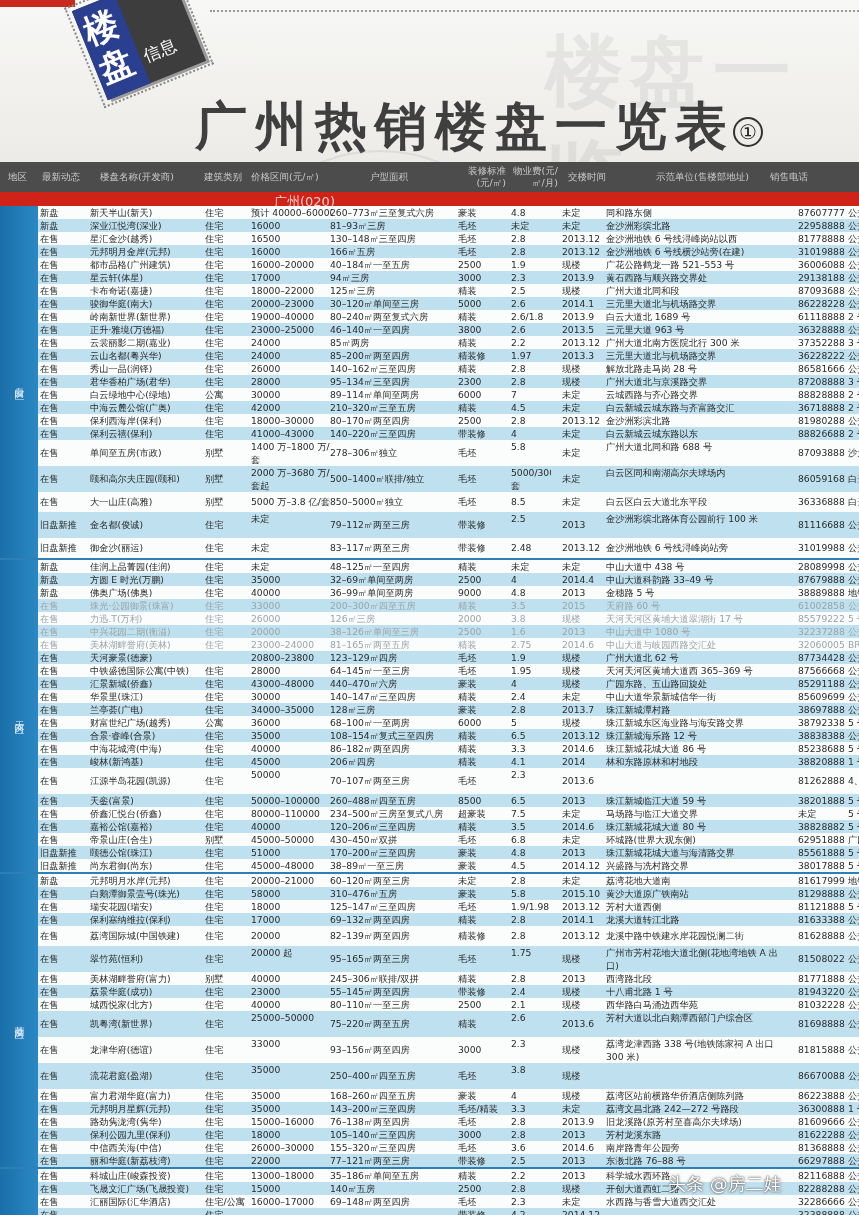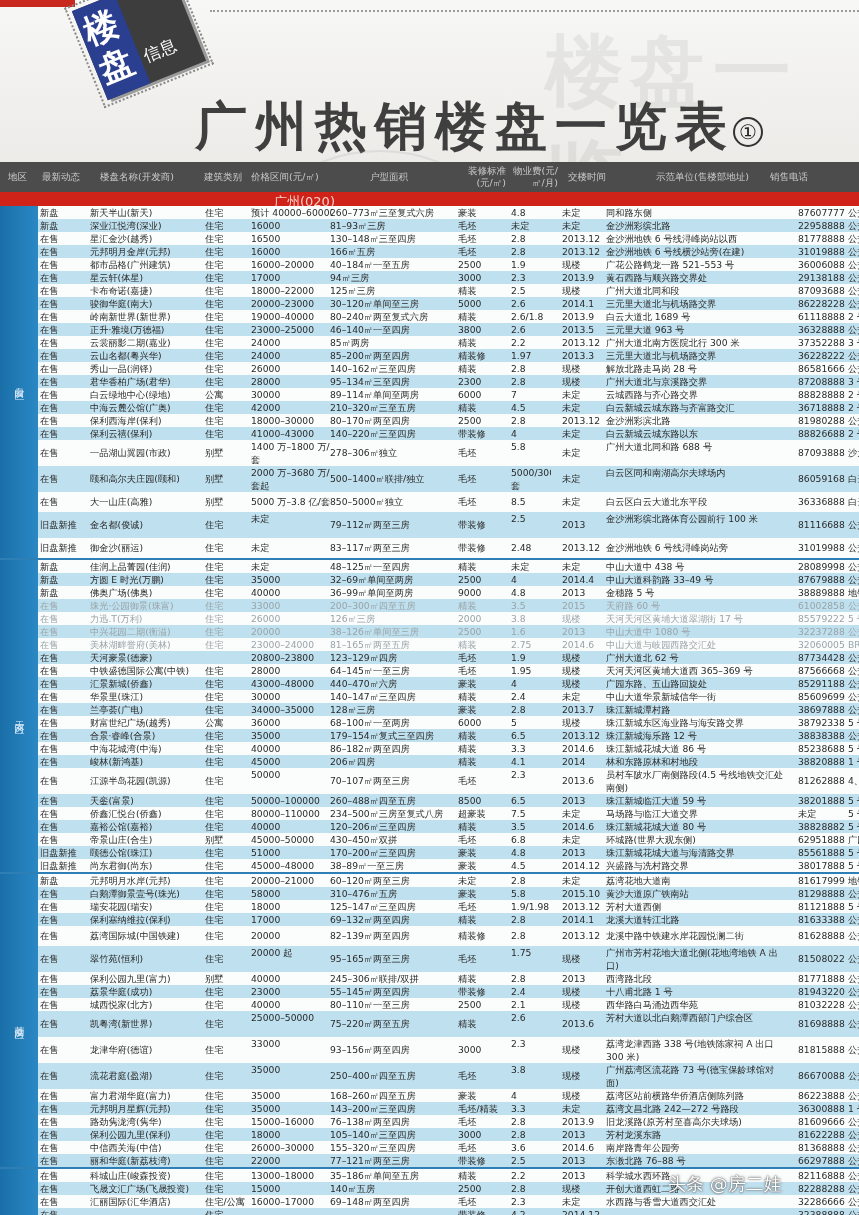--- a/index.html
+++ b/index.html
@@ -330,21 +330,21 @@
           <span class="c c5">140–220㎡三至四房</span>
           <span class="c c6">带装修</span>
           <span class="c c7">4</span>
           <span class="c c8">未定</span>
           <span class="c c9">白云新城云城东路以东</span>
           <span class="c c10">88826688</span>
           <span class="c c11">2 号线萧岗</span>
         </div>
         <div class="row h2">
           <span class="c c1">在售</span>
-          <span class="c c2">一品湖山翼园(市政)</span>
+          <span class="c c2">单间至五房(市政)</span>
           <span class="c c3">别墅</span>
           <span class="c c4 wrap">1400 万–1800 万/套</span>
           <span class="c c5">278–306㎡独立</span>
           <span class="c c6">毛坯</span>
           <span class="c c7 wrap">5.8</span>
           <span class="c c8">未定</span>
           <span class="c c9 wrap">广州大道北同和路 688 号</span>
           <span class="c c10">87093888</span>
           <span class="c c11">沙太中路</span>
         </div>
@@ -573,21 +573,21 @@
           <span class="c c8">现楼</span>
           <span class="c c9">珠江新城东区海业路与海安路交界</span>
           <span class="c c10">38792338</span>
           <span class="c c11">5 号线潭村</span>
         </div>
         <div class="row">
           <span class="c c1">在售</span>
           <span class="c c2">合景·睿峰(合景)</span>
           <span class="c c3">住宅</span>
           <span class="c c4">35000</span>
-          <span class="c c5">179–154㎡复式三至四房</span>
+          <span class="c c5">108–154㎡复式三至四房</span>
           <span class="c c6">精装</span>
           <span class="c c7">6.5</span>
           <span class="c c8">2013.12</span>
           <span class="c c9">珠江新城海乐路 12 号</span>
           <span class="c c10">38838388</span>
           <span class="c c11">公交石牌</span>
         </div>
         <div class="row">
           <span class="c c1">在售</span>
           <span class="c c2">中海花城湾(中海)</span>
@@ -616,21 +616,20 @@
         </div>
         <div class="row h2">
           <span class="c c1">在售</span>
           <span class="c c2">江源半岛花园(凯源)</span>
           <span class="c c3">住宅</span>
           <span class="c c4 wrap">50000</span>
           <span class="c c5">70–107㎡两至三房</span>
           <span class="c c6">毛坯</span>
           <span class="c c7 wrap">2.3</span>
           <span class="c c8">2013.6</span>
-          <span class="c c9 wrap">员村车陂水厂南侧路段(4.5 号线地铁交汇处南侧)</span>
           <span class="c c10">81262888</span>
           <span class="c c11">4、5 号线</span>
         </div>
         <div class="row">
           <span class="c c1">在售</span>
           <span class="c c2">天銮(富景)</span>
           <span class="c c3">住宅</span>
           <span class="c c4">50000–100000</span>
           <span class="c c5">260–488㎡四至五房</span>
           <span class="c c6">8500</span>
@@ -784,21 +783,21 @@
           <span class="c c5">95–165㎡两至三房</span>
           <span class="c c6">毛坯</span>
           <span class="c c7 wrap">1.75</span>
           <span class="c c8">现楼</span>
           <span class="c c9 wrap">广州市芳村花地大道北侧(花地湾地铁 A 出口)</span>
           <span class="c c10">81508022</span>
           <span class="c c11">公交翠竹</span>
         </div>
         <div class="row">
           <span class="c c1">在售</span>
-          <span class="c c2">保利公园九里(富力)</span>
+          <span class="c c2">美林湖畔誉府(富力)</span>
           <span class="c c3">别墅</span>
           <span class="c c4">40000</span>
           <span class="c c5">245–306㎡联排/双拼</span>
           <span class="c c6">精装</span>
           <span class="c c7">2.8</span>
           <span class="c c8">2013</span>
           <span class="c c9">西湾路北段</span>
           <span class="c c10">81771888</span>
           <span class="c c11">公交铸钢</span>
         </div>
@@ -856,21 +855,20 @@
         </div>
         <div class="row h2">
           <span class="c c1">在售</span>
           <span class="c c2">流花君庭(盈湖)</span>
           <span class="c c3">住宅</span>
           <span class="c c4 wrap">35000</span>
           <span class="c c5">250–400㎡四至五房</span>
           <span class="c c6">毛坯</span>
           <span class="c c7 wrap">3.8</span>
           <span class="c c8">现楼</span>
-          <span class="c c9 wrap">广州荔湾区流花路 73 号(德宝保龄球馆对面)</span>
           <span class="c c10">86670088</span>
           <span class="c c11">公交流花</span>
         </div>
         <div class="row">
           <span class="c c1">在售</span>
           <span class="c c2">富力君湖华庭(富力)</span>
           <span class="c c3">住宅</span>
           <span class="c c4">35000</span>
           <span class="c c5">168–260㎡四至五房</span>
           <span class="c c6">豪装</span>

